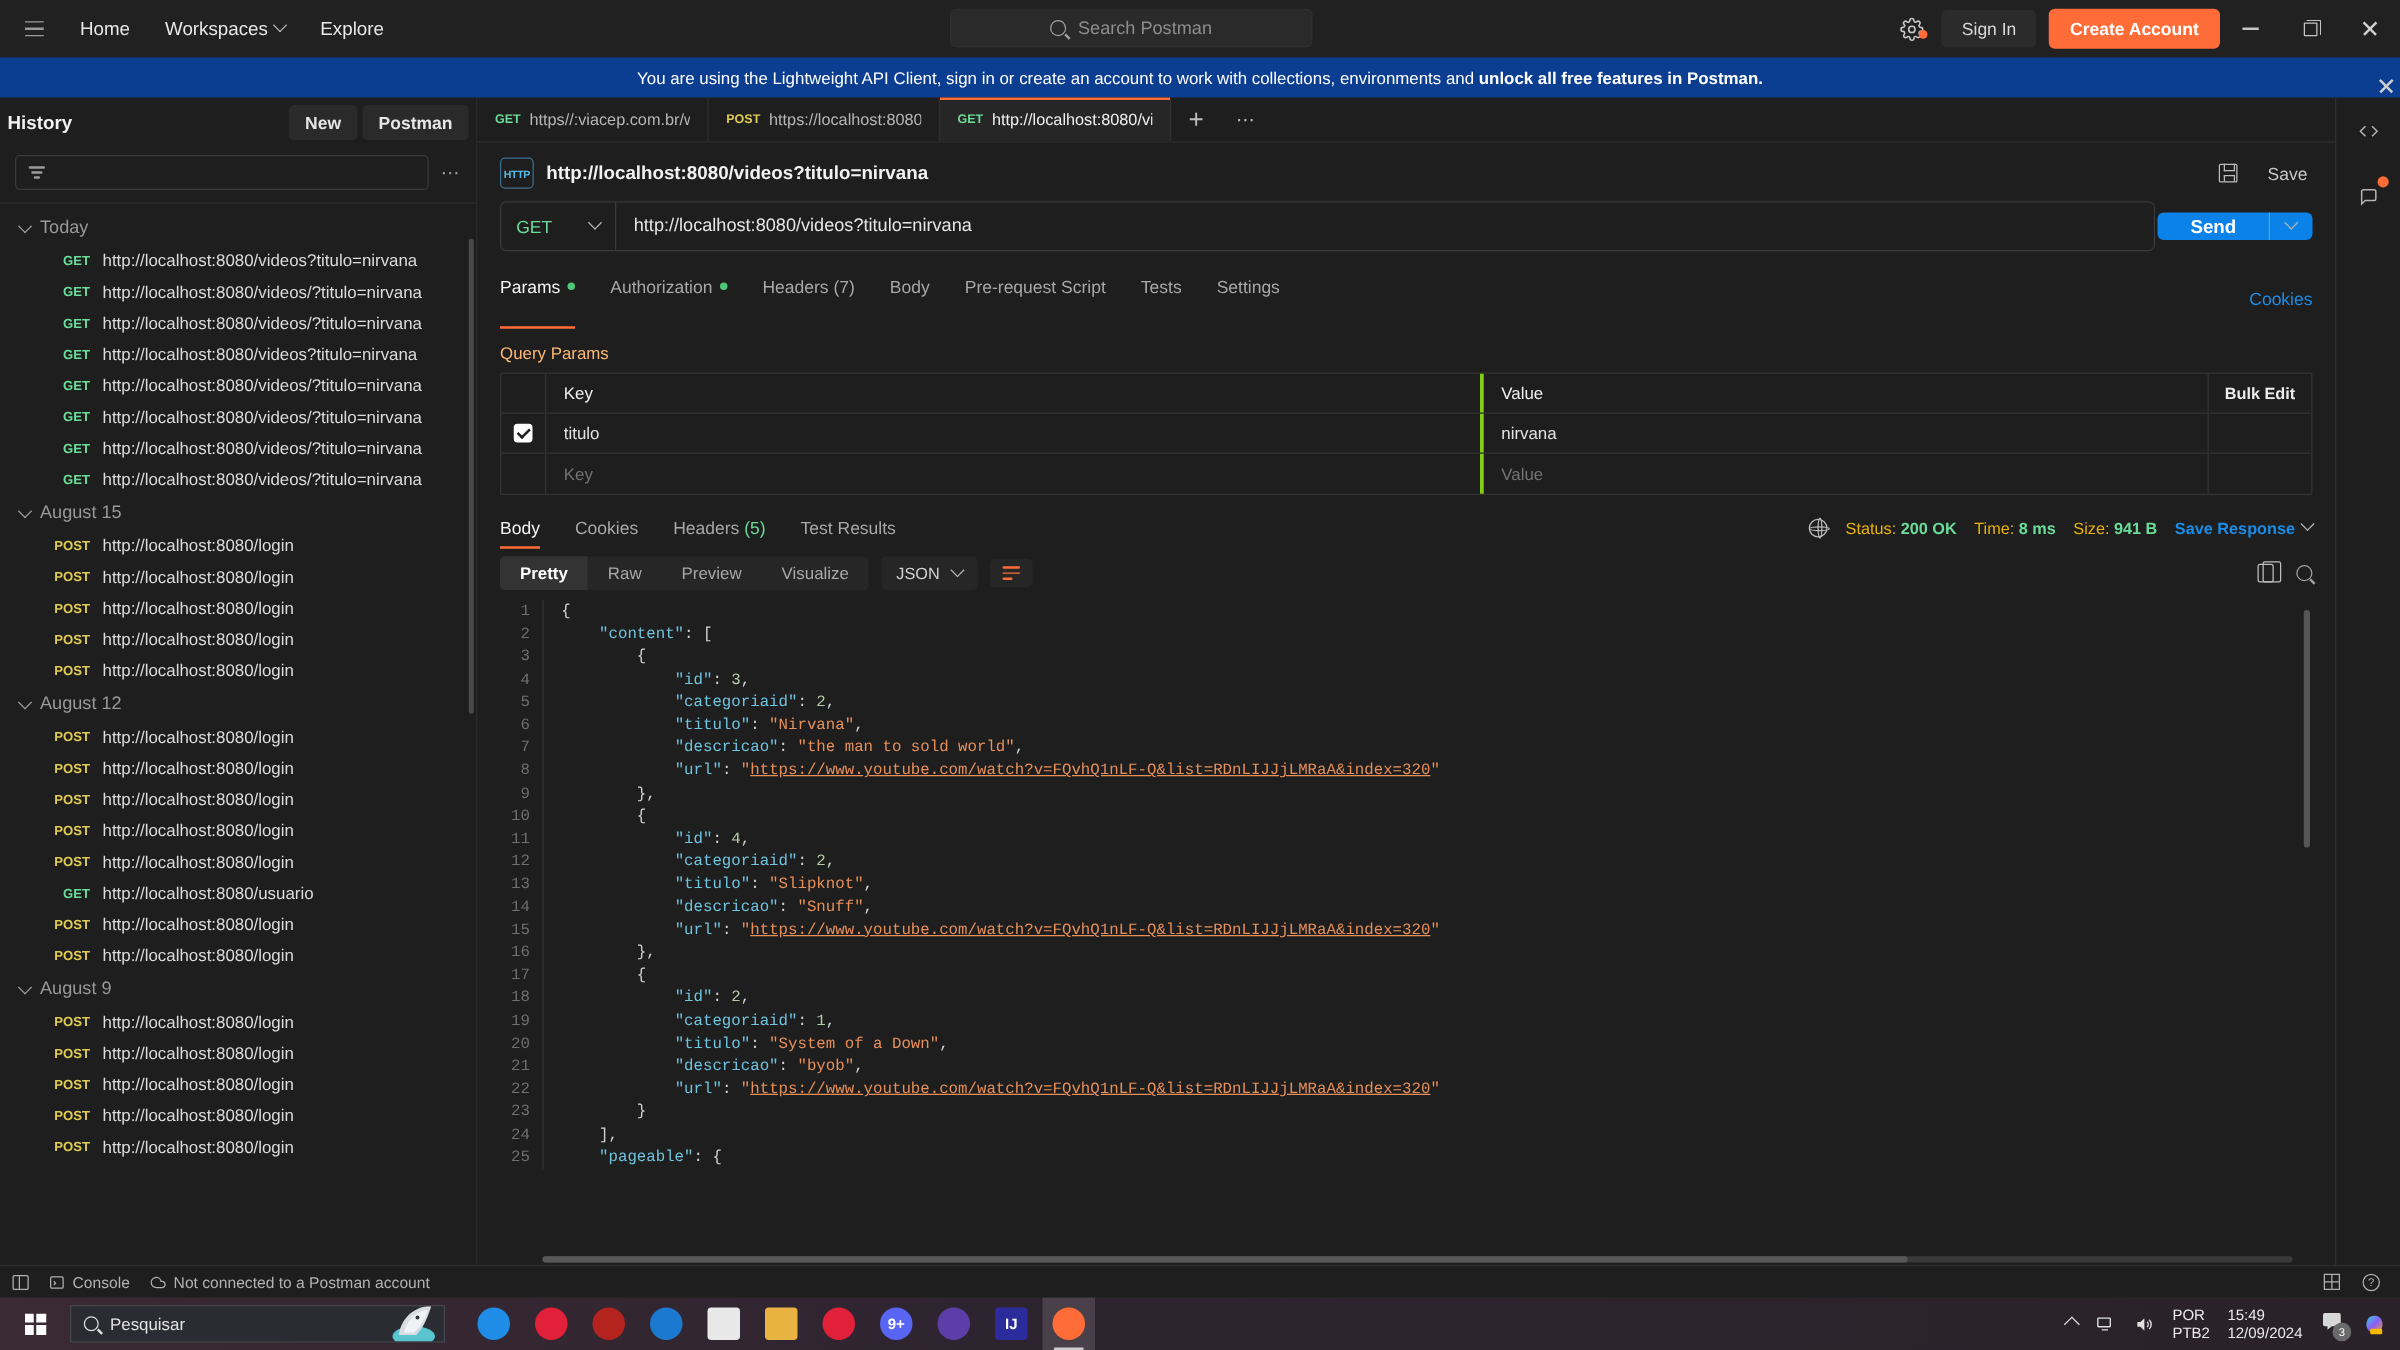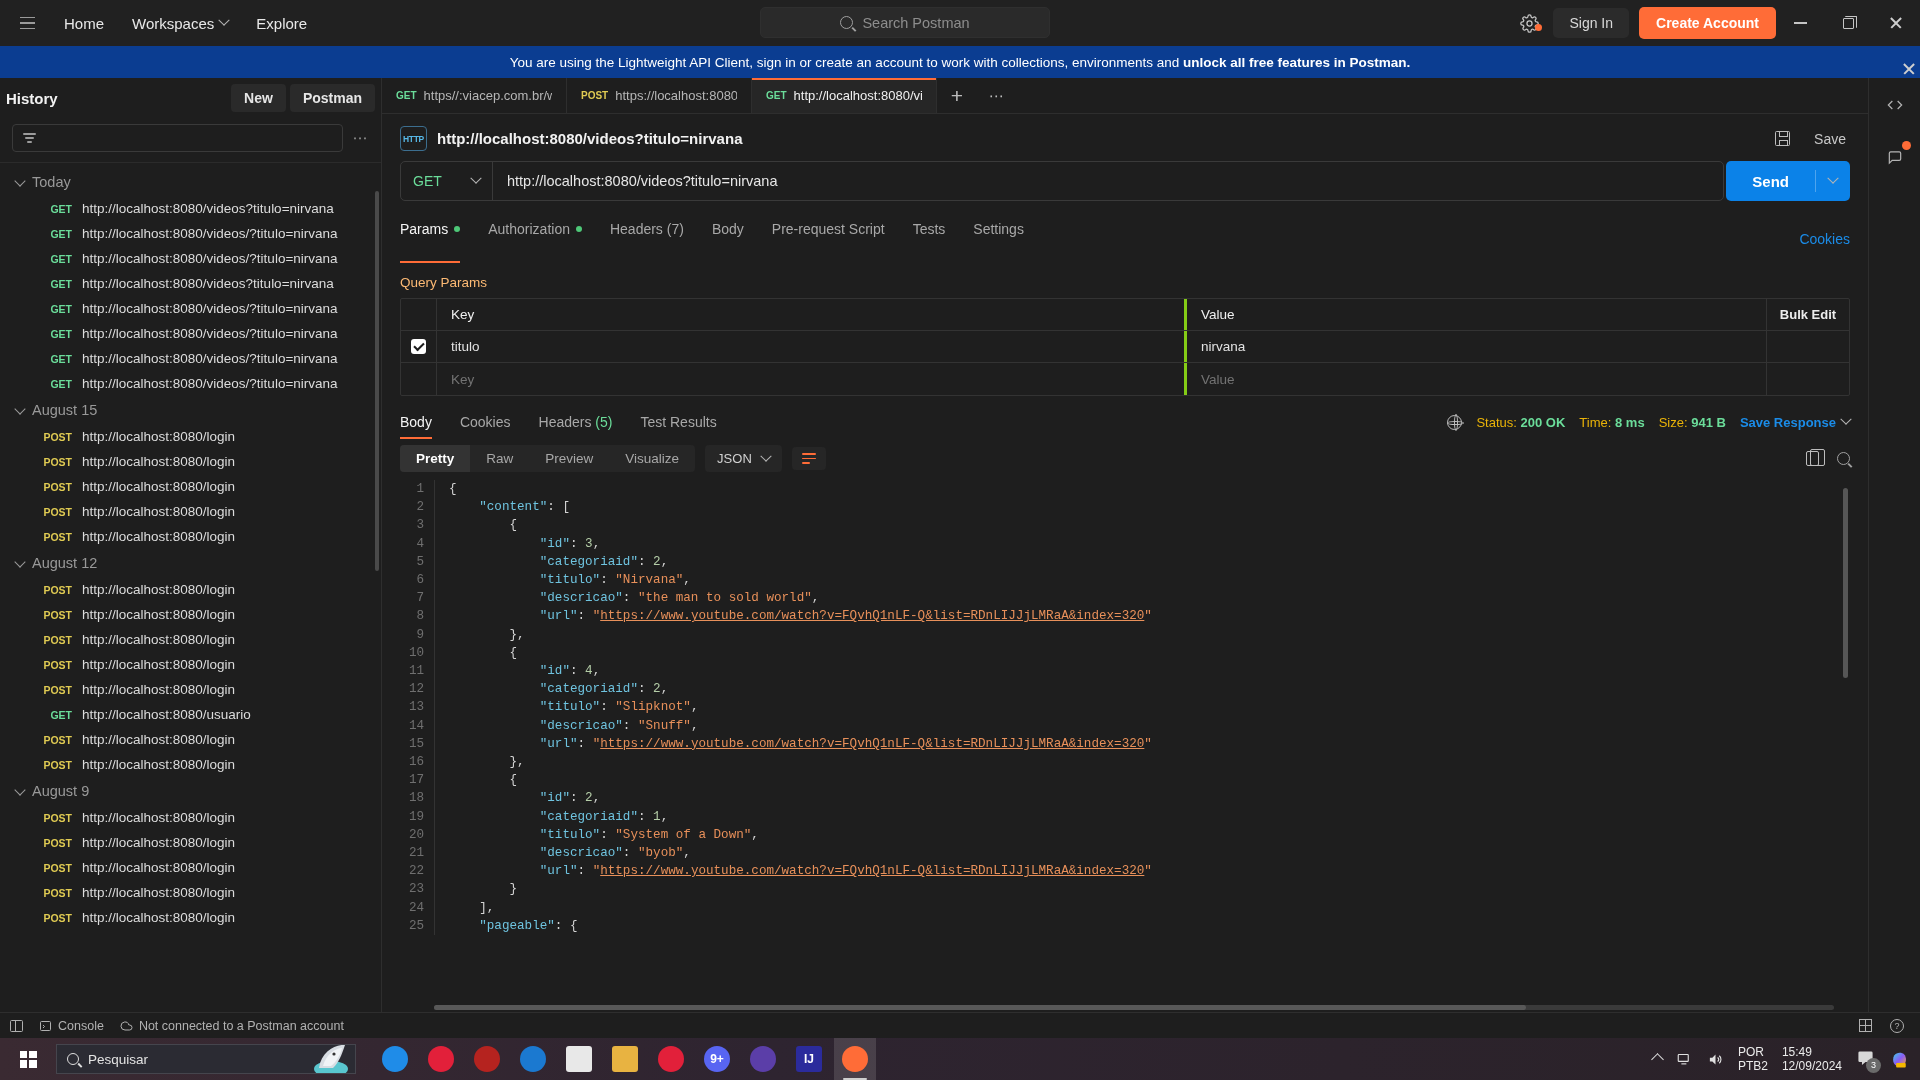--- a/index.html
+++ b/index.html
@@ -98,21 +98,21 @@
   .savegrp { margin-left: auto; display: flex; gap: 24px; color: #c8c8c8; font-size: 14px; cursor: pointer; padding-right: 4px;}
   .floppy { width: 15px; height: 15px; border: 1.4px solid #bdbdbd; border-radius: 1.5px; position: relative;}
   .floppy::before{content:'';position:absolute;left:3px;top:-1px;width:7px;height:5px;border:1.4px solid #bdbdbd;border-top:none;}
   .floppy::after{content:'';position:absolute;left:3px;bottom:0px;width:7px;height:4px;border:1.4px solid #bdbdbd;border-bottom:none;}
 
   .urlrow { display: flex; align-items: center; gap: 0; padding: 0 18px 0 18px; }
   .urlbar { flex: 1 1 auto; height: 40px; background: #1e1e1e; border: 1px solid #3a3a3a; border-radius: 5px; display: flex; align-items: stretch; min-width: 0;}
   .methodsel { width: 92px; flex: 0 0 92px; display: flex; align-items: center; justify-content: space-between; padding: 0 12px; border-right: 1px solid #3a3a3a; cursor: pointer;}
   .methodsel .mtext { color: #6bdd9a; font-size: 14px; }
   .urlinput { flex: 1; display: flex; align-items: center; padding: 0 14px; color: #e6e6e6; font-size: 14.5px; cursor: text; min-width:0; overflow:hidden; white-space:nowrap;}
-  .sendbtn { margin-left: 2px; height: 40px; background: #0b82e8; border-radius: 5px; display: flex; align-items: center; flex: 0 0 auto; cursor: pointer; }
+  .sendbtn { margin-left: 2px; height: 22px; background: #0b82e8; border-radius: 5px; display: flex; align-items: center; flex: 0 0 auto; cursor: pointer; }
   .sendbtn .lbl { color: #fff; font-weight: bold; font-size: 15px; padding: 0 26px; }
   .sendbtn .sep { width: 1px; height: 22px; background: rgba(255,255,255,.28); }
   .sendbtn .arr { padding: 0 13px; display:flex; align-items:center;}
 
   .reqtabs { display: flex; align-items: center; padding: 0 18px; margin-top: 14px; border-bottom: none; gap: 0; }
   .rqt { font-size: 14px; color: #a8a8a8; padding: 6px 14px 26px 0; margin-right: 14px; cursor: pointer; position: relative; display:flex; align-items:center; gap:6px;}
   .rqt.active { color: #f5f5f5; }
   .rqt.active::after { content:''; position:absolute; left:0; right:14px; bottom:0; height:2px; background: #ff6c37;}
   .greendot { width: 6px; height: 6px; border-radius: 50%; background: #4ec878; display:inline-block;}
   .cookieslink { margin-left: auto; color: #1b8ce8; font-size: 14px; cursor: pointer; }

